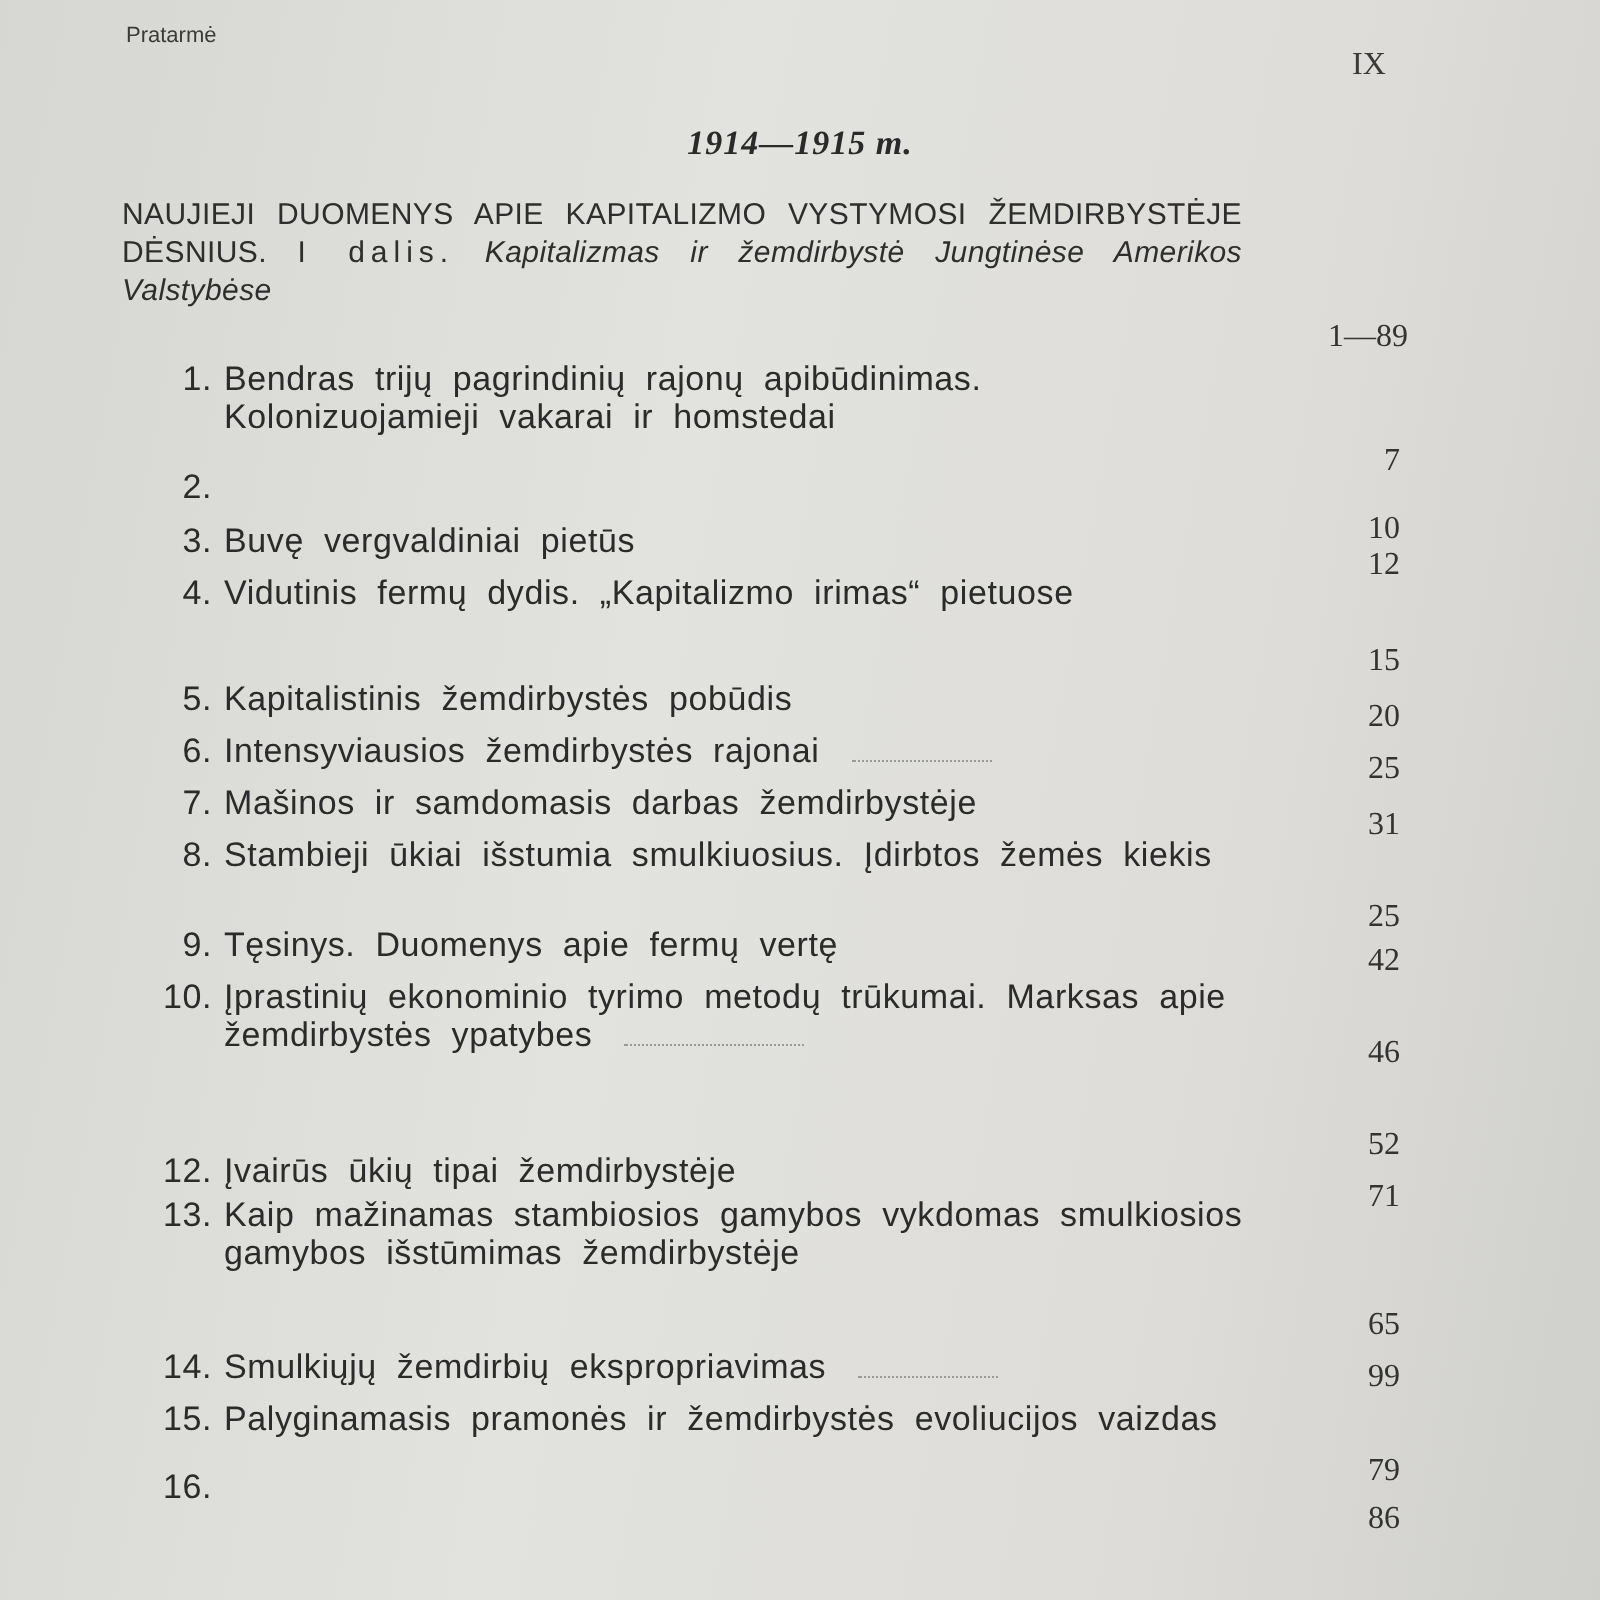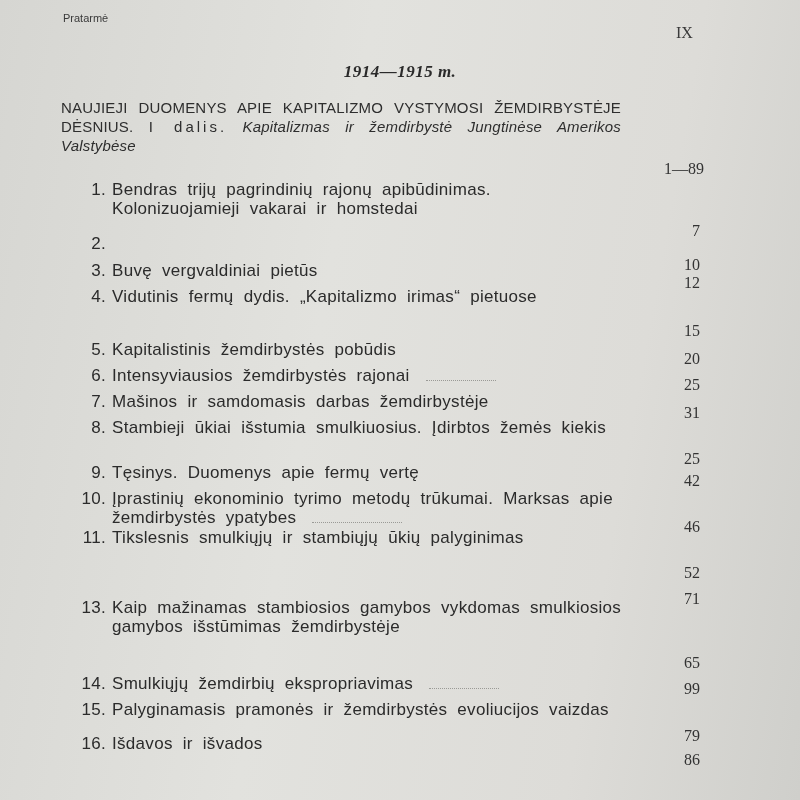--- a/index.html
+++ b/index.html
@@ -131,26 +131,26 @@
     </div>
     <div class="pg" style="top:472px">42</div>
 
     <div class="entry" style="top:489px">
       <span class="num">10.</span>
       <span class="text">Įprastinių ekonominio tyrimo metodų trūkumai. Marksas apie žemdirbystės ypatybes</span>
       <span class="leader" style="width:90px"></span>
     </div>
     <div class="pg" style="top:518px">46</div>
 
-    <div class="entry" style="top:528px">
-      <span class="num">11.</span>
-      <span class="text">Tikslesnis smulkiųjų ir stambiųjų ūkių palyginimas</span>
-    </div>
     <div class="pg" style="top:564px">52</div>
 
+    <div class="entry" style="top:576px">
+      <span class="num">12.</span>
+      <span class="text">Įvairūs ūkių tipai žemdirbystėje</span>
+    </div>
     <div class="pg" style="top:590px">71</div>
 
     <div class="entry" style="top:598px">
       <span class="num">13.</span>
       <span class="text">Kaip mažinamas stambiosios gamybos vykdomas smulkiosios gamybos išstūmimas žemdirbystėje</span>
     </div>
     <div class="pg" style="top:654px">65</div>
 
     <div class="entry" style="top:674px">
       <span class="num">14.</span>
@@ -160,17 +160,16 @@
     <div class="pg" style="top:680px">99</div>
 
     <div class="entry" style="top:700px">
       <span class="num">15.</span>
       <span class="text">Palyginamasis pramonės ir žemdirbystės evoliucijos vaizdas</span>
     </div>
     <div class="pg" style="top:727px">79</div>
 
     <div class="entry" style="top:734px">
       <span class="num">16.</span>
-      <span class="text">Išdavos ir išvados</span>
     </div>
     <div class="pg" style="top:751px">86</div>
   </div>
 </div>
 
 </body></html>

